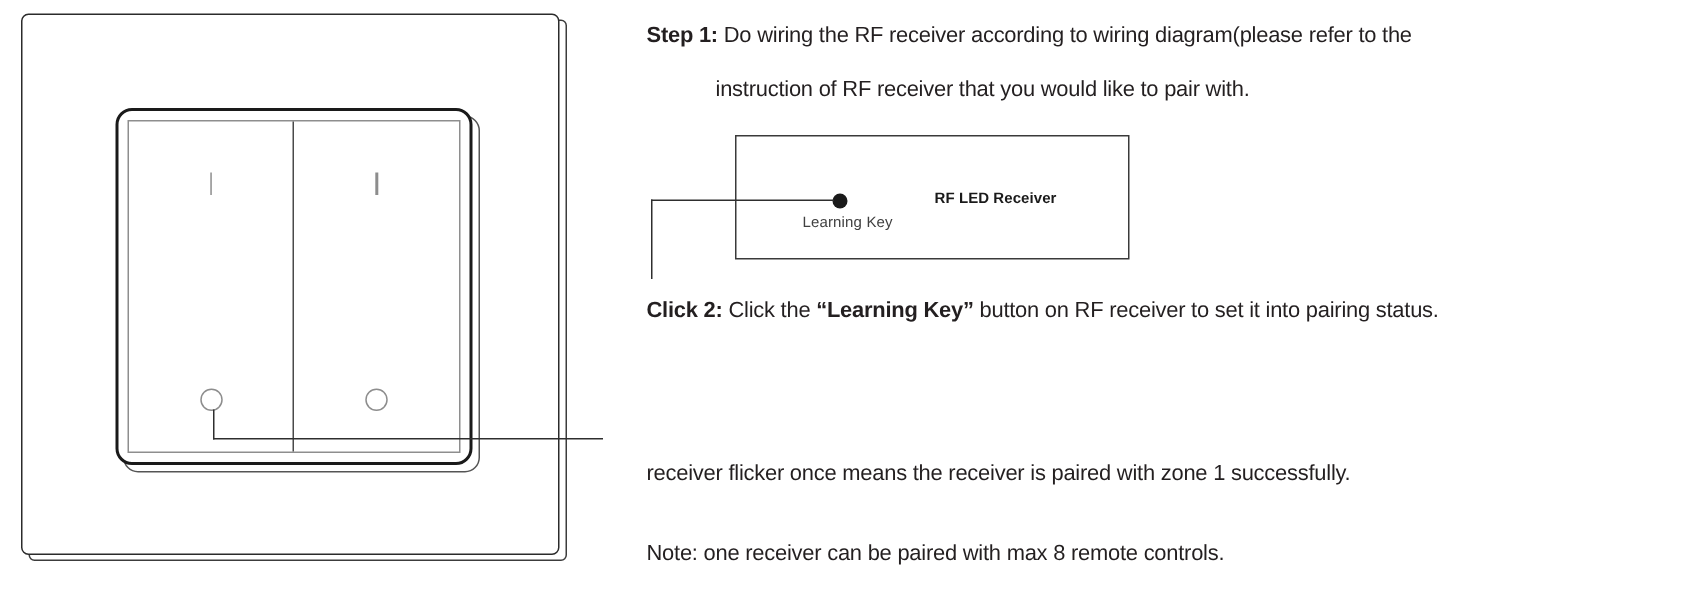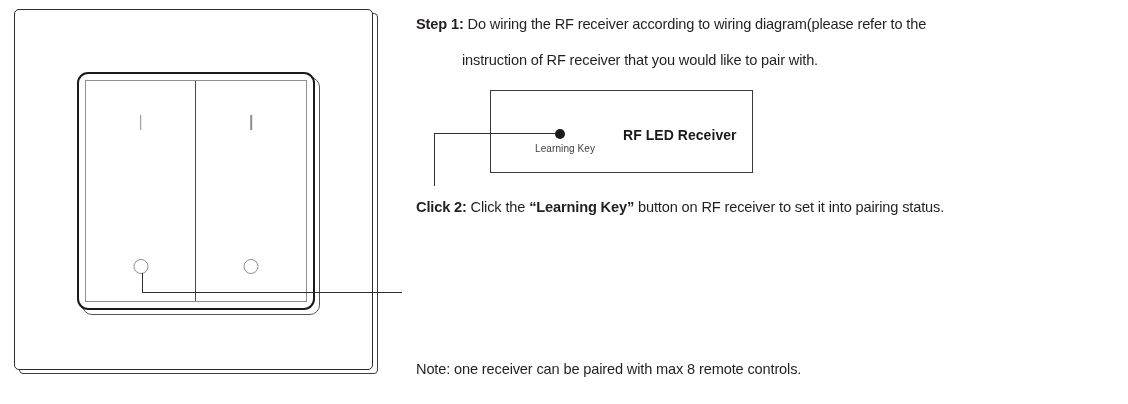--- a/index.html
+++ b/index.html
@@ -133,21 +133,21 @@
     left: 142px;
     top: 292px;
     width: 260px;
     height: 1.1px;
     background: #2e2e2e;
   }
 
   
   #instructions {
     position: absolute;
-    left: 416px;
+    left: 431px;
     top: 0;
     width: 690px;
     height: 316px;
     text-align: center;
   }
   .para {
     position: absolute;
     font-size: 14.6px;
     line-height: 19px;
     letter-spacing: -0.15px;
@@ -198,21 +198,21 @@
     top: 58px;
     font-size: 10px;
     color: #404040;
     letter-spacing: 0.1px;
     white-space: nowrap;
   }
   .receiver-label {
     position: absolute;
     left: 192px;
     top: 42px;
-    font-size: 14px;
+    font-size: 10px;
     font-weight: bold;
     color: #1a1a1a;
     letter-spacing: 0.05px;
     white-space: nowrap;
     text-align: right;
   }
   
   .leader-lk-h {
     position: absolute;
     left: 3px;
@@ -269,17 +269,18 @@
 
   <div id="instructions">
 
     <div class="para p-step1a"><b>Step 1:</b><span> Do wiring the RF receiver according to wiring diagram(please refer to the</span></div>
 
     <div class="para p-step1b">instruction of RF receiver that you would like to pair with.</div>
 
     <div class="para p-step2"><b>Click 2:</b><span> Click the </span><b>“Learning Key”</b><span> button on RF receiver to set it into pairing status.</span></div>
 
 
+    <div class="para p-step3b">receiver flicker once means the receiver is paired with zone 1 successfully.</div>
 
     <div class="para p-note">Note: one receiver can be paired with max 8 remote controls.</div>
   </div>
 
 </div>
 
 </body></html>

